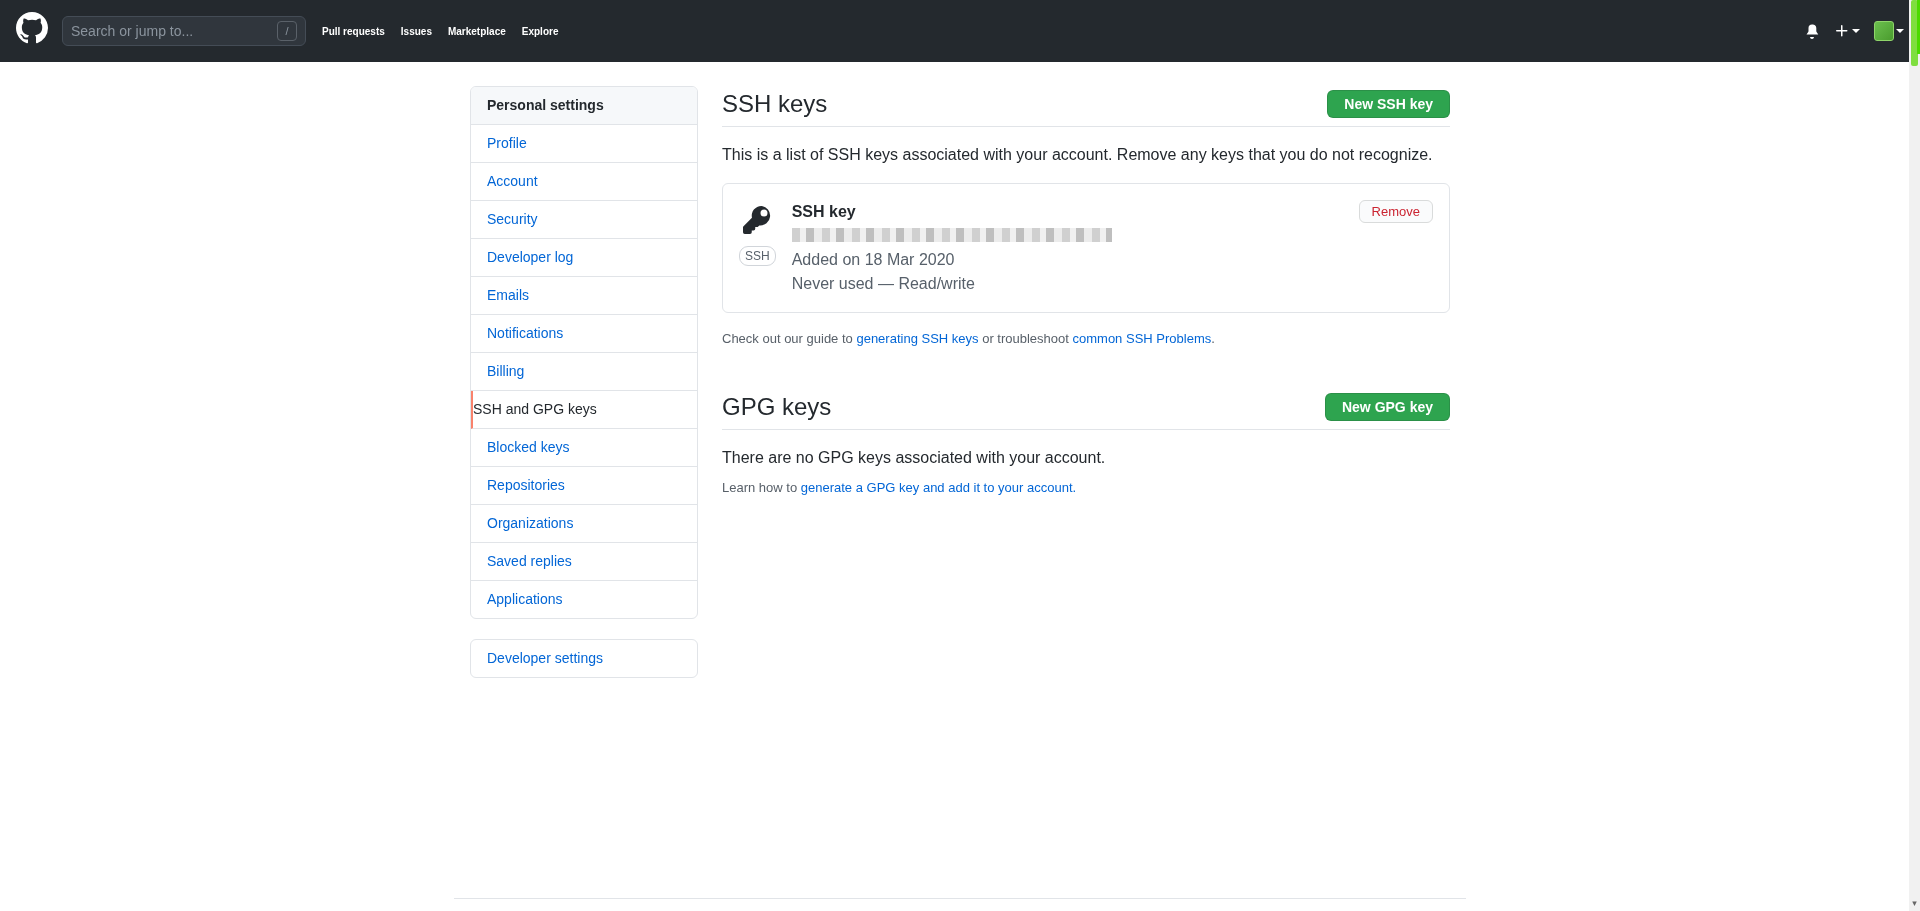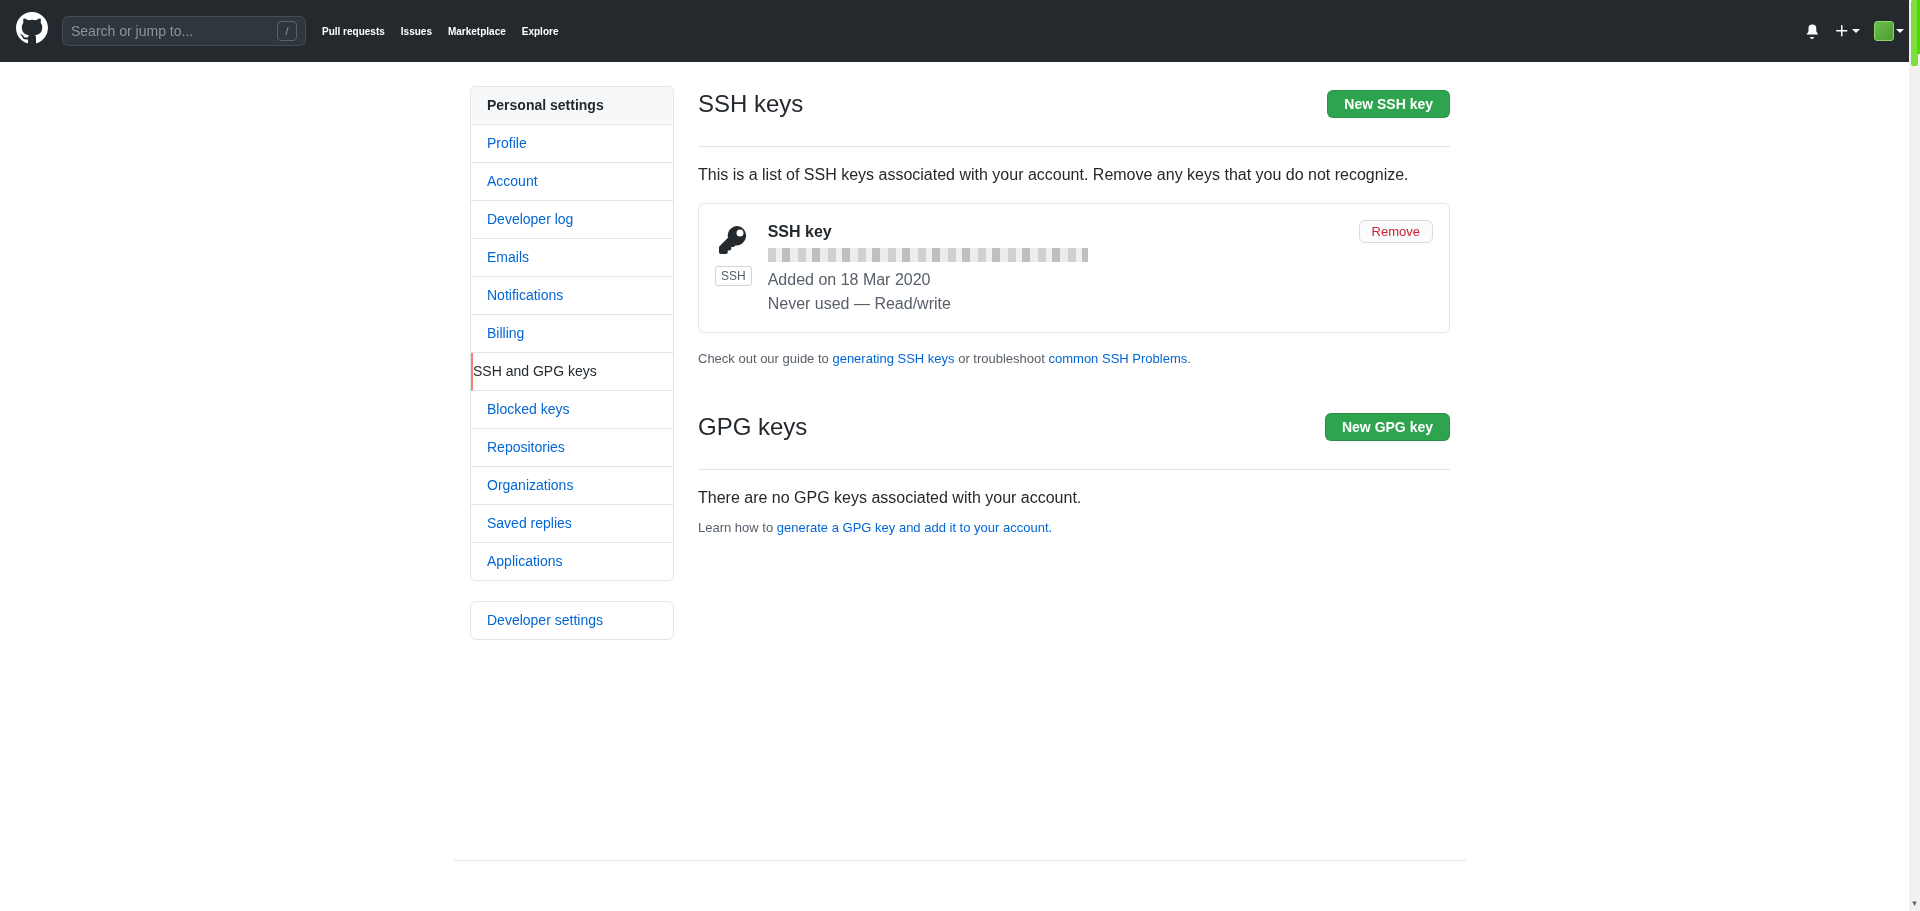--- a/index.html
+++ b/index.html
@@ -80,21 +80,21 @@
   border-top: 4px solid #fff;
   display: inline-block;
 }
 .container {
   max-width: 1012px;
   margin: 0 auto;
   padding: 24px 16px 0;
   display: flex;
   gap: 24px;
 }
-.sidebar { width: 204px; flex-shrink: 0; }
+.sidebar { width: 228px; flex-shrink: 0; }
 .sidebar-group {
   border: 1px solid #e1e4e8;
   border-radius: 6px;
   margin-bottom: 20px;
   overflow: hidden;
 }
 .sidebar-header {
   padding: 8px 16px;
   font-size: 14px;
   font-weight: 600;
@@ -117,21 +117,21 @@
   font-weight: 400;
   border-left: 2px solid #f9826c;
   padding-left: 0;
   background: #fff;
 }
 .main { flex: 1; min-width: 0; }
 .section-header {
   display: flex;
   align-items: center;
   justify-content: space-between;
-  padding-bottom: 24px;
+  padding-bottom: 4px;
   border-bottom: 1px solid #e1e4e8;
 }
 .section-title { font-size: 24px; font-weight: 400; }
 .btn-primary {
   background: #2ea44f;
   color: #fff;
   border: 1px solid rgba(27,31,35,0.15);
   border-radius: 6px;
   padding: 5px 16px;
   font-size: 14px;
@@ -150,21 +150,21 @@
   display: flex;
   flex-direction: column;
   align-items: center;
   gap: 6px;
   margin-right: 16px;
   padding-top: 6px;
 }
 .key-icon { color: #24292e; }
 .key-badge {
   border: 1px solid #d1d5da;
-  border-radius: 3px;
+  border-radius: 9px;
   padding: 0 5px;
   font-size: 12px;
   color: #57606a;
   background: #fff;
 }
 .key-details { flex: 1; }
 .key-title { font-weight: 600; font-size: 16px; }
 .key-fingerprint {
   width: 320px; height: 14px;
   margin: 4px 0 6px;
@@ -261,20 +261,21 @@
     </span>
   </div>
 </div>
 
 <div class="container">
   <aside class="sidebar">
     <div class="sidebar-group">
       <div class="sidebar-header">Personal settings</div>
       <a class="sidebar-item">Profile</a>
       <a class="sidebar-item">Account</a>
+      <a class="sidebar-item">Security</a>
       <a class="sidebar-item">Developer log</a>
       <a class="sidebar-item">Emails</a>
       <a class="sidebar-item">Notifications</a>
       <a class="sidebar-item">Billing</a>
       <a class="sidebar-item active">SSH and GPG keys</a>
       <a class="sidebar-item">Blocked keys</a>
       <a class="sidebar-item">Repositories</a>
       <a class="sidebar-item">Organizations</a>
       <a class="sidebar-item">Saved replies</a>
       <a class="sidebar-item">Applications</a>

